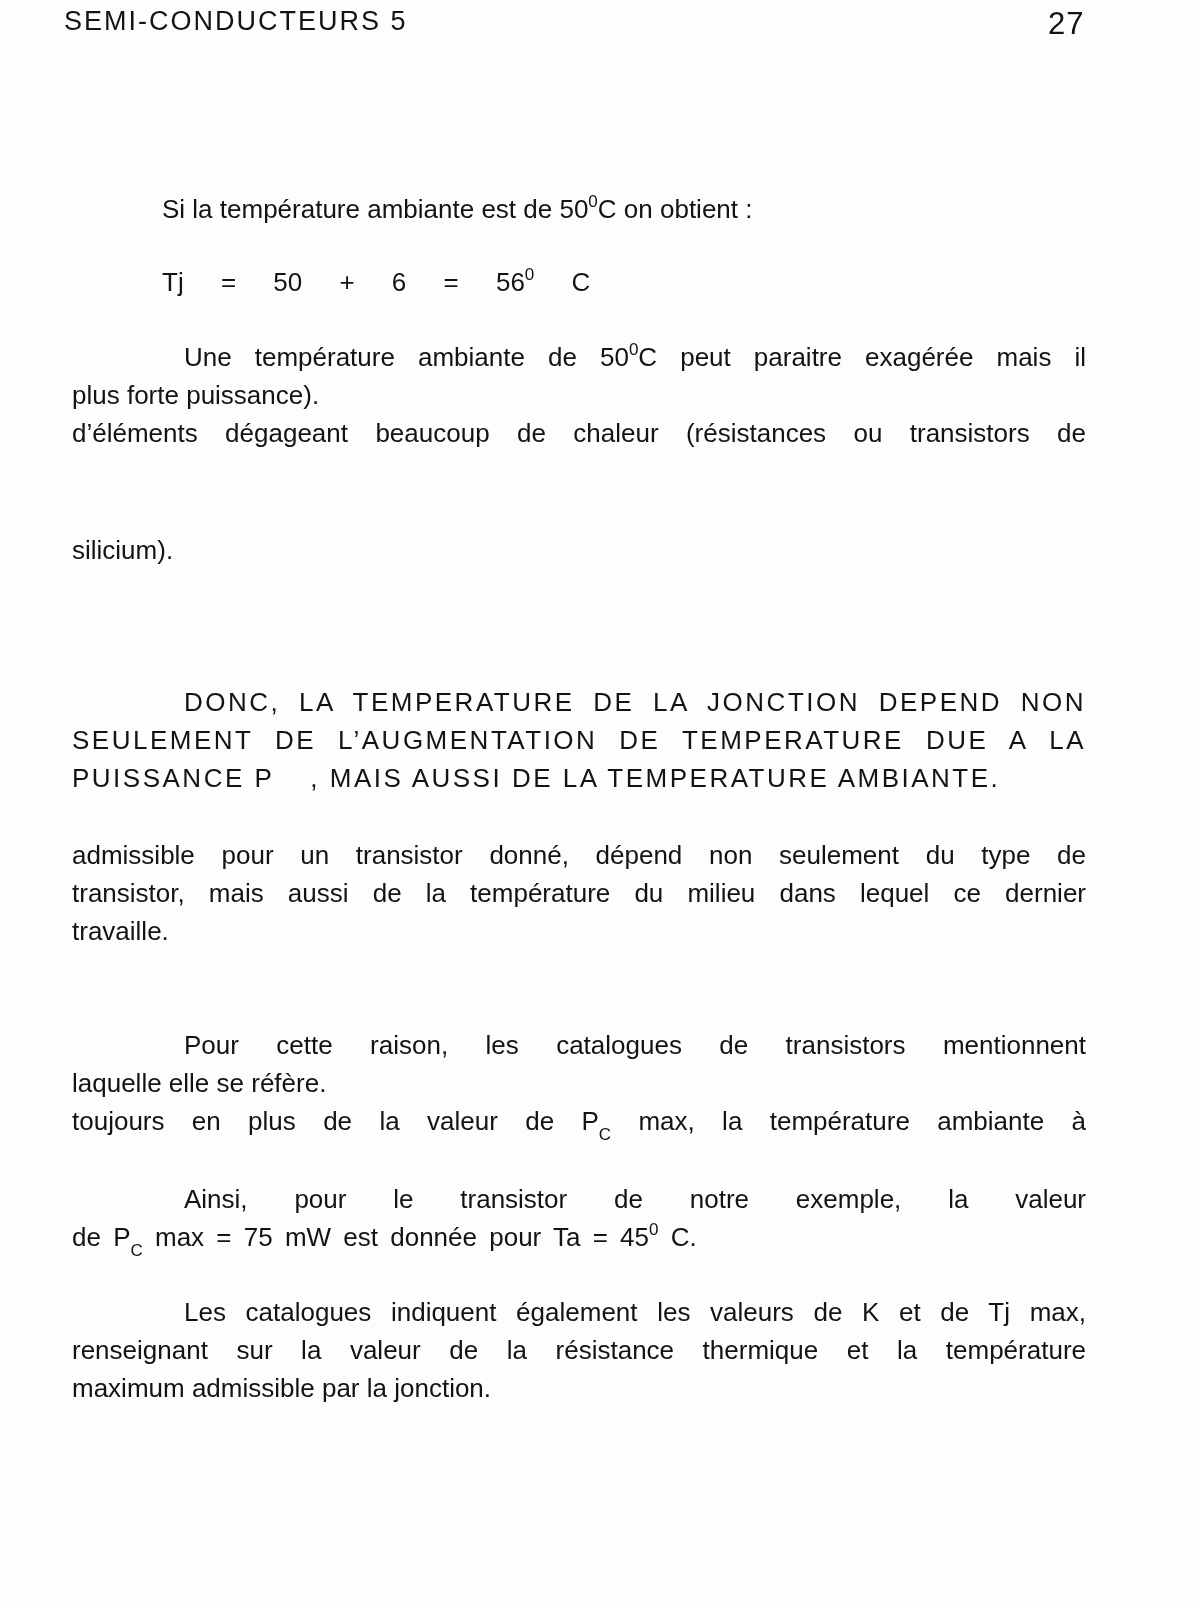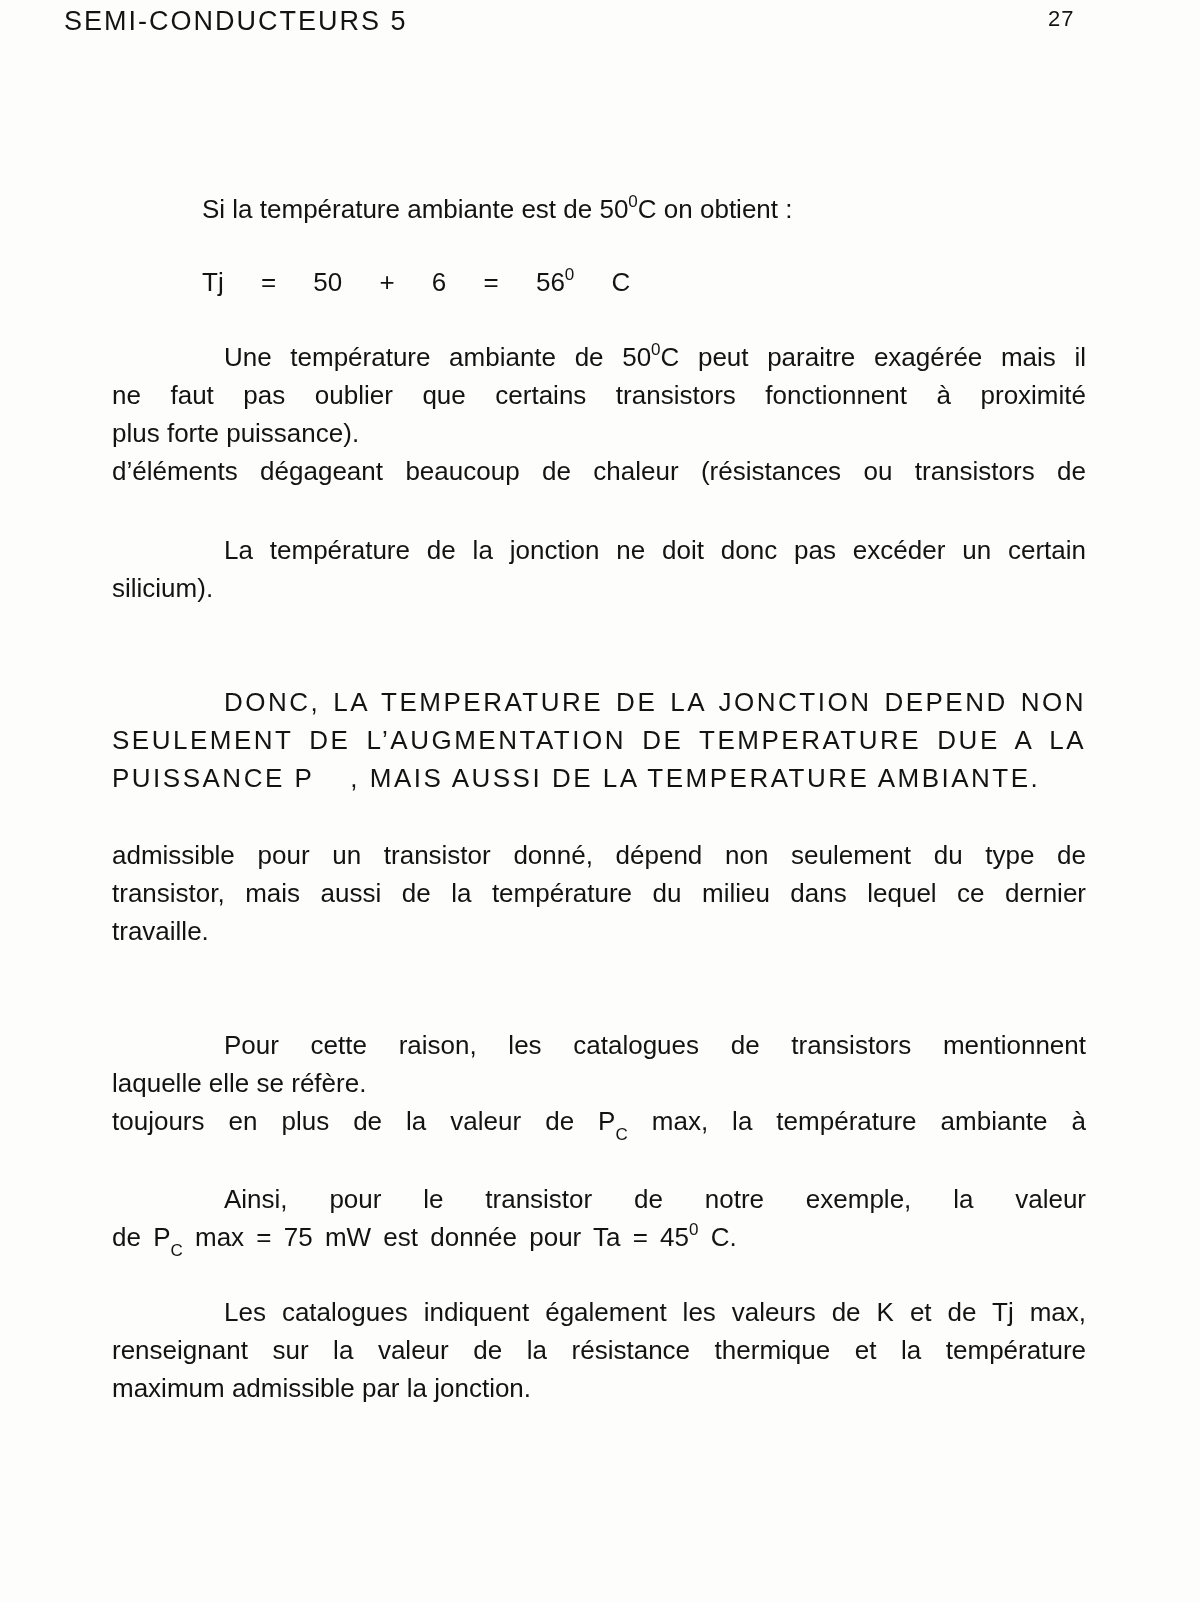--- a/index.html
+++ b/index.html
@@ -11,32 +11,31 @@
     font-family:"Liberation Sans", sans-serif;
     font-weight:400;
     overflow:hidden;
   }
   .hdr-title{
     position:absolute;left:64px;top:6px;
     font-size:27px;letter-spacing:2px;
   }
   .hdr-page{
     position:absolute;left:1048px;top:6px;
-    font-size:22px;letter-spacing:1px;
+    font-size:31px;letter-spacing:1px;
   }
   .para{
     position:absolute;left:72px;width:1014px;
     font-size:26px;line-height:38px;
   }
   .line{
     height:38px;
     text-align:justify;
     text-align-last:justify;
     white-space:normal;
-    margin-left:40px;
   }
   .line.single,.line.last{
     text-align:left;
     text-align-last:left;
   }
   .ind90{text-indent:90px;}
   .ind112{text-indent:112px;}
   .caps{letter-spacing:2.5px;}
   .eqline{word-spacing:30px;}
   .wsp{word-spacing:5px;}
@@ -55,27 +54,25 @@
   <div class="para" style="top:190px">
     <div class="line single ind90"><span>Si la température ambiante est de 50</span><span class="sup">0</span><span>C on obtient :</span></div>
   </div>
 
   <div class="para" style="top:263px">
     <div class="line single ind90 eqline"><span>Tj = 50 + 6 = 56</span><span class="sup">0</span><span> C</span></div>
   </div>
 
   <div class="para" style="top:338px">
     <div class="line ind112"><span>Une température ambiante de 50</span><span class="sup">0</span><span>C peut paraitre exagérée mais il</span></div>
-    <div class="line"><span>ne faut pas oublier que certains transistors fonctionnent à proximité</span></div>
     <div class="line last"><span>plus forte puissance).</span></div>
     <div class="line"><span>d’éléments dégageant beaucoup de chaleur (résistances ou transistors de</span></div>
   </div>
 
   <div class="para" style="top:531px">
-    <div class="line ind112"><span>La température de la jonction ne doit donc pas excéder un certain</span></div>
     <div class="line last"><span>silicium).</span></div>
   </div>
 
   <div class="para caps" style="top:683px">
     <div class="line ind112"><span>DONC, LA TEMPERATURE DE LA JONCTION DEPEND NON</span></div>
     <div class="line"><span>SEULEMENT DE L’AUGMENTATION DE TEMPERATURE DUE A LA</span></div>
     <div class="line last"><span>PUISSANCE P</span><span class="gap"></span><span>, MAIS AUSSI DE LA TEMPERATURE AMBIANTE.</span></div>
   </div>
 
   <div class="para" style="top:836px">

